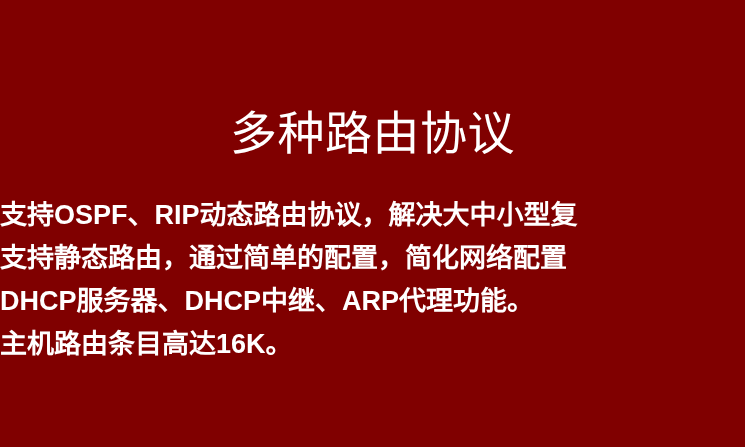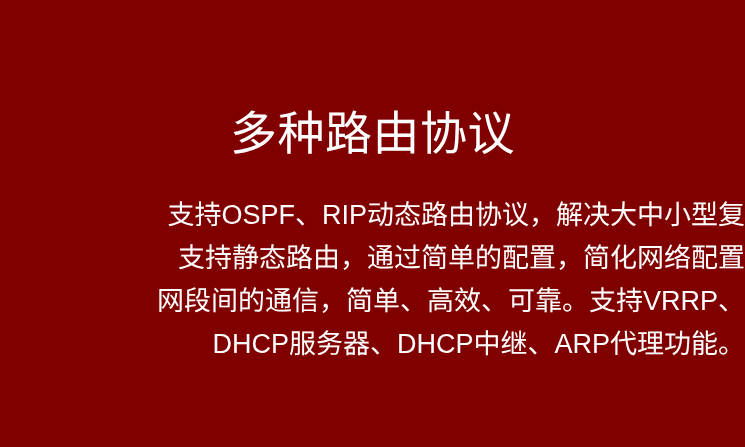--- a/index.html
+++ b/index.html
@@ -43,41 +43,41 @@
     letter-spacing: 0.5px;
     white-space: nowrap;
   }
 
   
   .banner-body {
     position: absolute;
     top: 146px;
     left: 0;
     right: 0;
-    text-align: right;
+    text-align: left;
     color: #ffffff;
     font-size: 27px;
     line-height: 43px;
-    font-weight: 400;
+    font-weight: 700;
     letter-spacing: 0px;
   }
 
   .body-line {
     display: block;
     white-space: nowrap;
     color: #ffffff;
   }
 </style>
 </head>
 <body>
 
 <div class="banner">
 
   <h1 class="banner-title">多种路由协议</h1>
 
   <div class="banner-body">
     <span class="body-line">支持OSPF、RIP动态路由协议，解决大中小型复</span>
     <span class="body-line">支持静态路由，通过简单的配置，简化网络配置</span>
-    <span class="body-line">网段间的通信，简单、高效、可靠。支持VRRP、</span>
     <span class="body-line">DHCP服务器、DHCP中继、ARP代理功能。</span>
+    <span class="body-line">主机路由条目高达16K。</span>
   </div>
 
 </div>
 
 </body></html>

